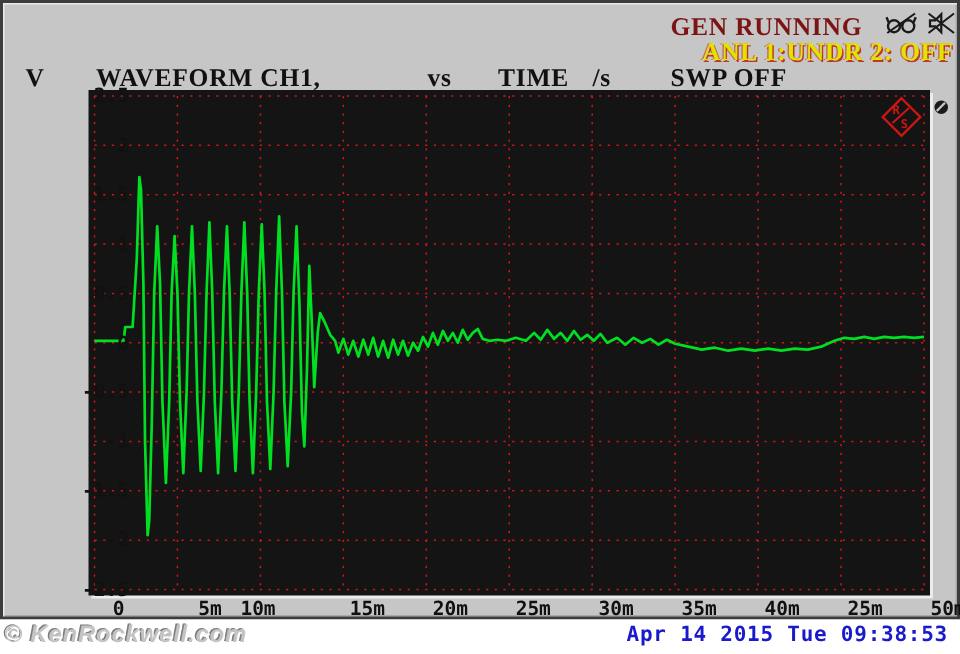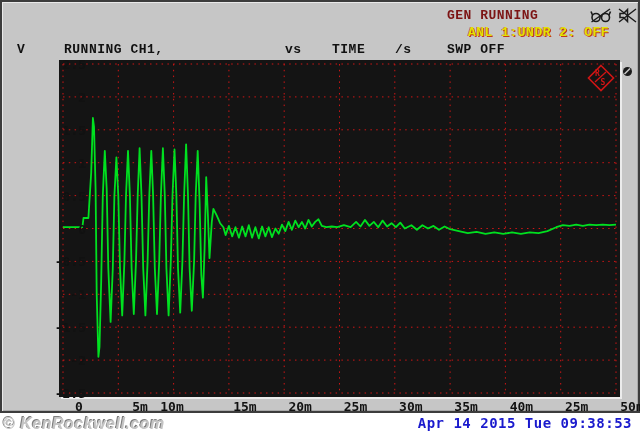--- a/index.html
+++ b/index.html
@@ -1,19 +1,19 @@
 <!DOCTYPE html>
 <html><head>
 <meta charset="utf-8">
 <style>
   html,body{margin:0;padding:0;background:#ffffff;}
   #screen{position:relative;width:640px;height:436px;background:#ffffff;overflow:hidden;
           font-family:"DejaVu Sans Mono","Liberation Mono",monospace;}
-  .mono{font-family:Liberation Mono, monospace;font-weight:bold;
-        font-size:13px;letter-spacing:0.5px;white-space:pre;}
+  .mono{font-family:Liberation Serif, serif;font-weight:bold;
+        font-size:17px;letter-spacing:0.5px;white-space:pre;}
   #panel{position:absolute;left:0;top:0;width:640px;height:413px;background:#c6c6c6;
          border:2px solid #3c3c3c;box-sizing:border-box;
          box-shadow:inset 1px 1px 0 #e9e9e9, inset -1px -1px 0 #a9a9a9;}
   .hdr{position:absolute;color:#111;}
   #gen-status{left:445px;top:6px;color:#7c1414;}
   #anl-status{left:466px;top:23px;color:#e3e300;
               text-shadow:1px 1px 0 rgba(190,30,0,.85), -1px 0 0 rgba(190,30,0,.5);}
   #swp-status{left:445px;top:40px;}
   #y-unit{left:15px;top:40px;}
   #trace-label{left:62px;top:40px;}
@@ -41,21 +41,21 @@
 <body>
 
 <div id="screen">
   <div id="panel">
 
     <span class="hdr mono" id="gen-status">GEN RUNNING</span>
     <span class="hdr mono" id="anl-status">ANL 1:UNDR 2: OFF</span>
     <span class="hdr mono" id="swp-status">SWP OFF</span>
 
     <span class="hdr mono" id="y-unit">V</span>
-    <span class="hdr mono" id="trace-label">RUNNING CH1,</span>
+    <span class="hdr mono" id="trace-label">WAVEFORM CH1,</span>
     <span class="hdr mono" id="vs-label">vs</span>
     <span class="hdr mono" id="x-quantity">TIME</span>
     <span class="hdr mono" id="x-unit">/s</span>
 
     <svg id="topicons" width="48" height="17" viewBox="0 0 48 17">
       <g stroke="#1a1a1a" fill="none" stroke-width="1.6">
         <circle cx="6" cy="10.5" r="4"></circle>
         <circle cx="15.5" cy="10.5" r="4"></circle>
         <path d="M9.8,10 q1,-2.6 2,0"></path>
         <path d="M2.5,8 L1,4.5 M19,8 L20.5,4.5"></path>

